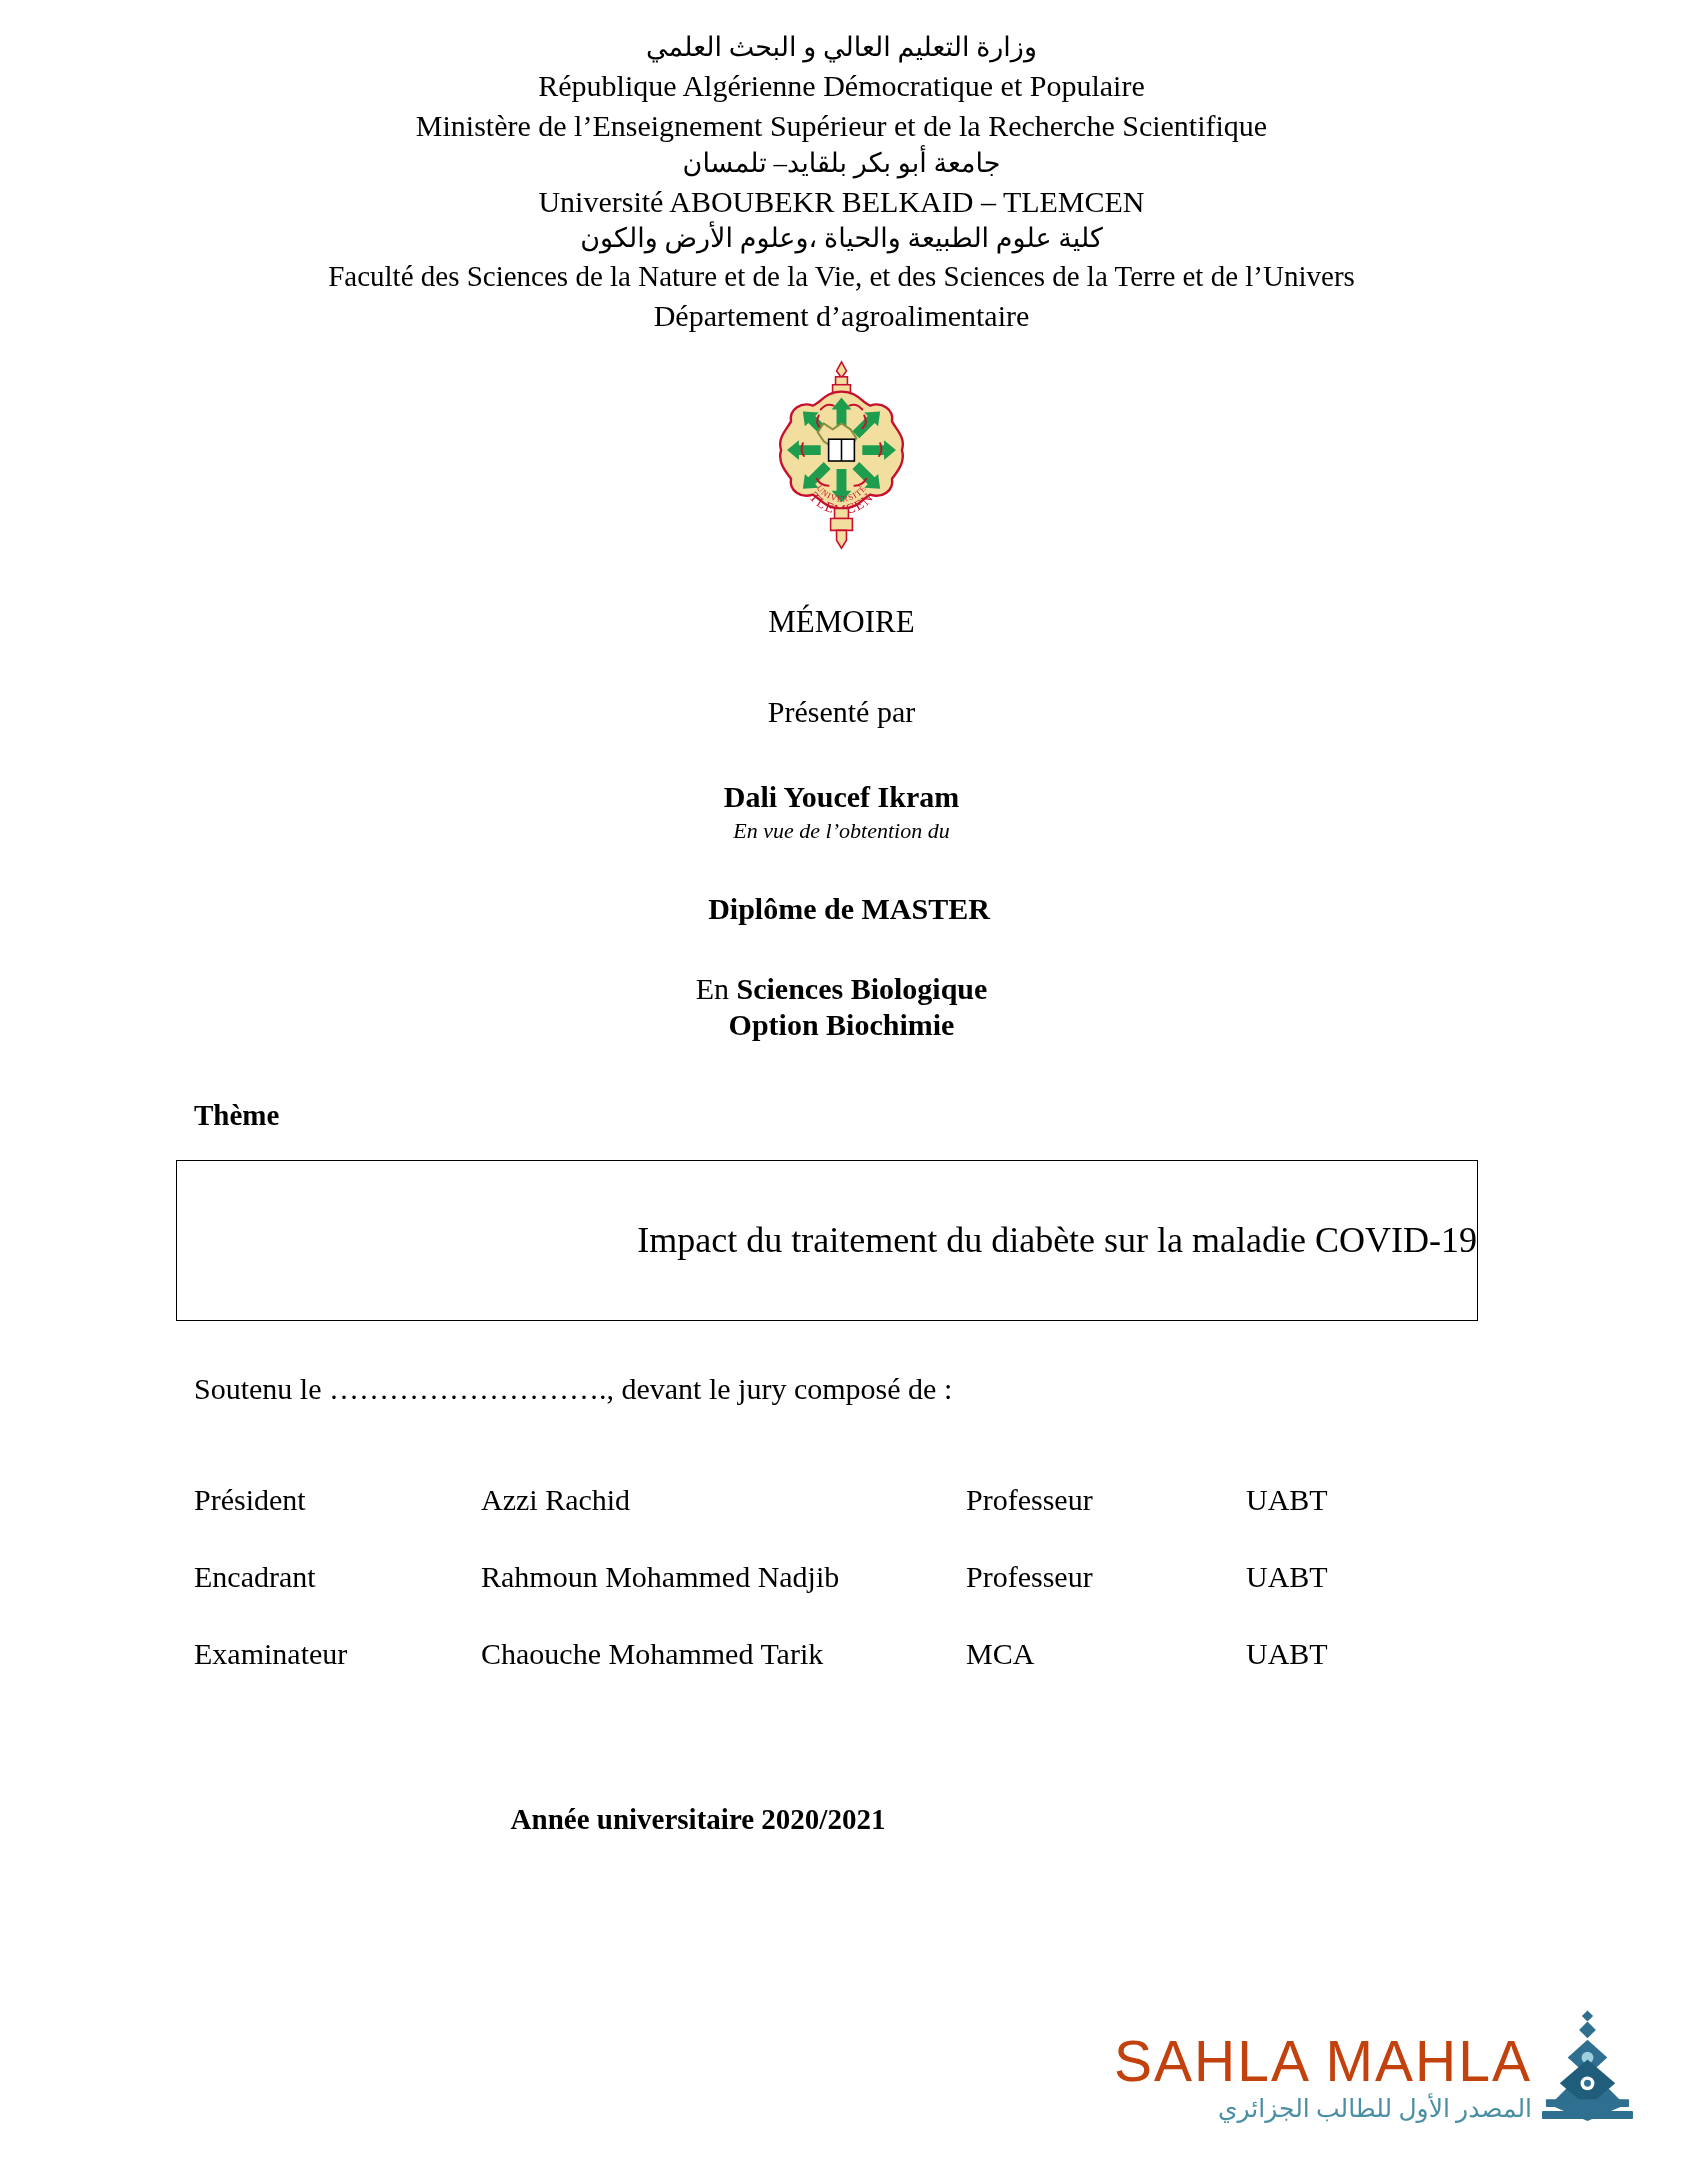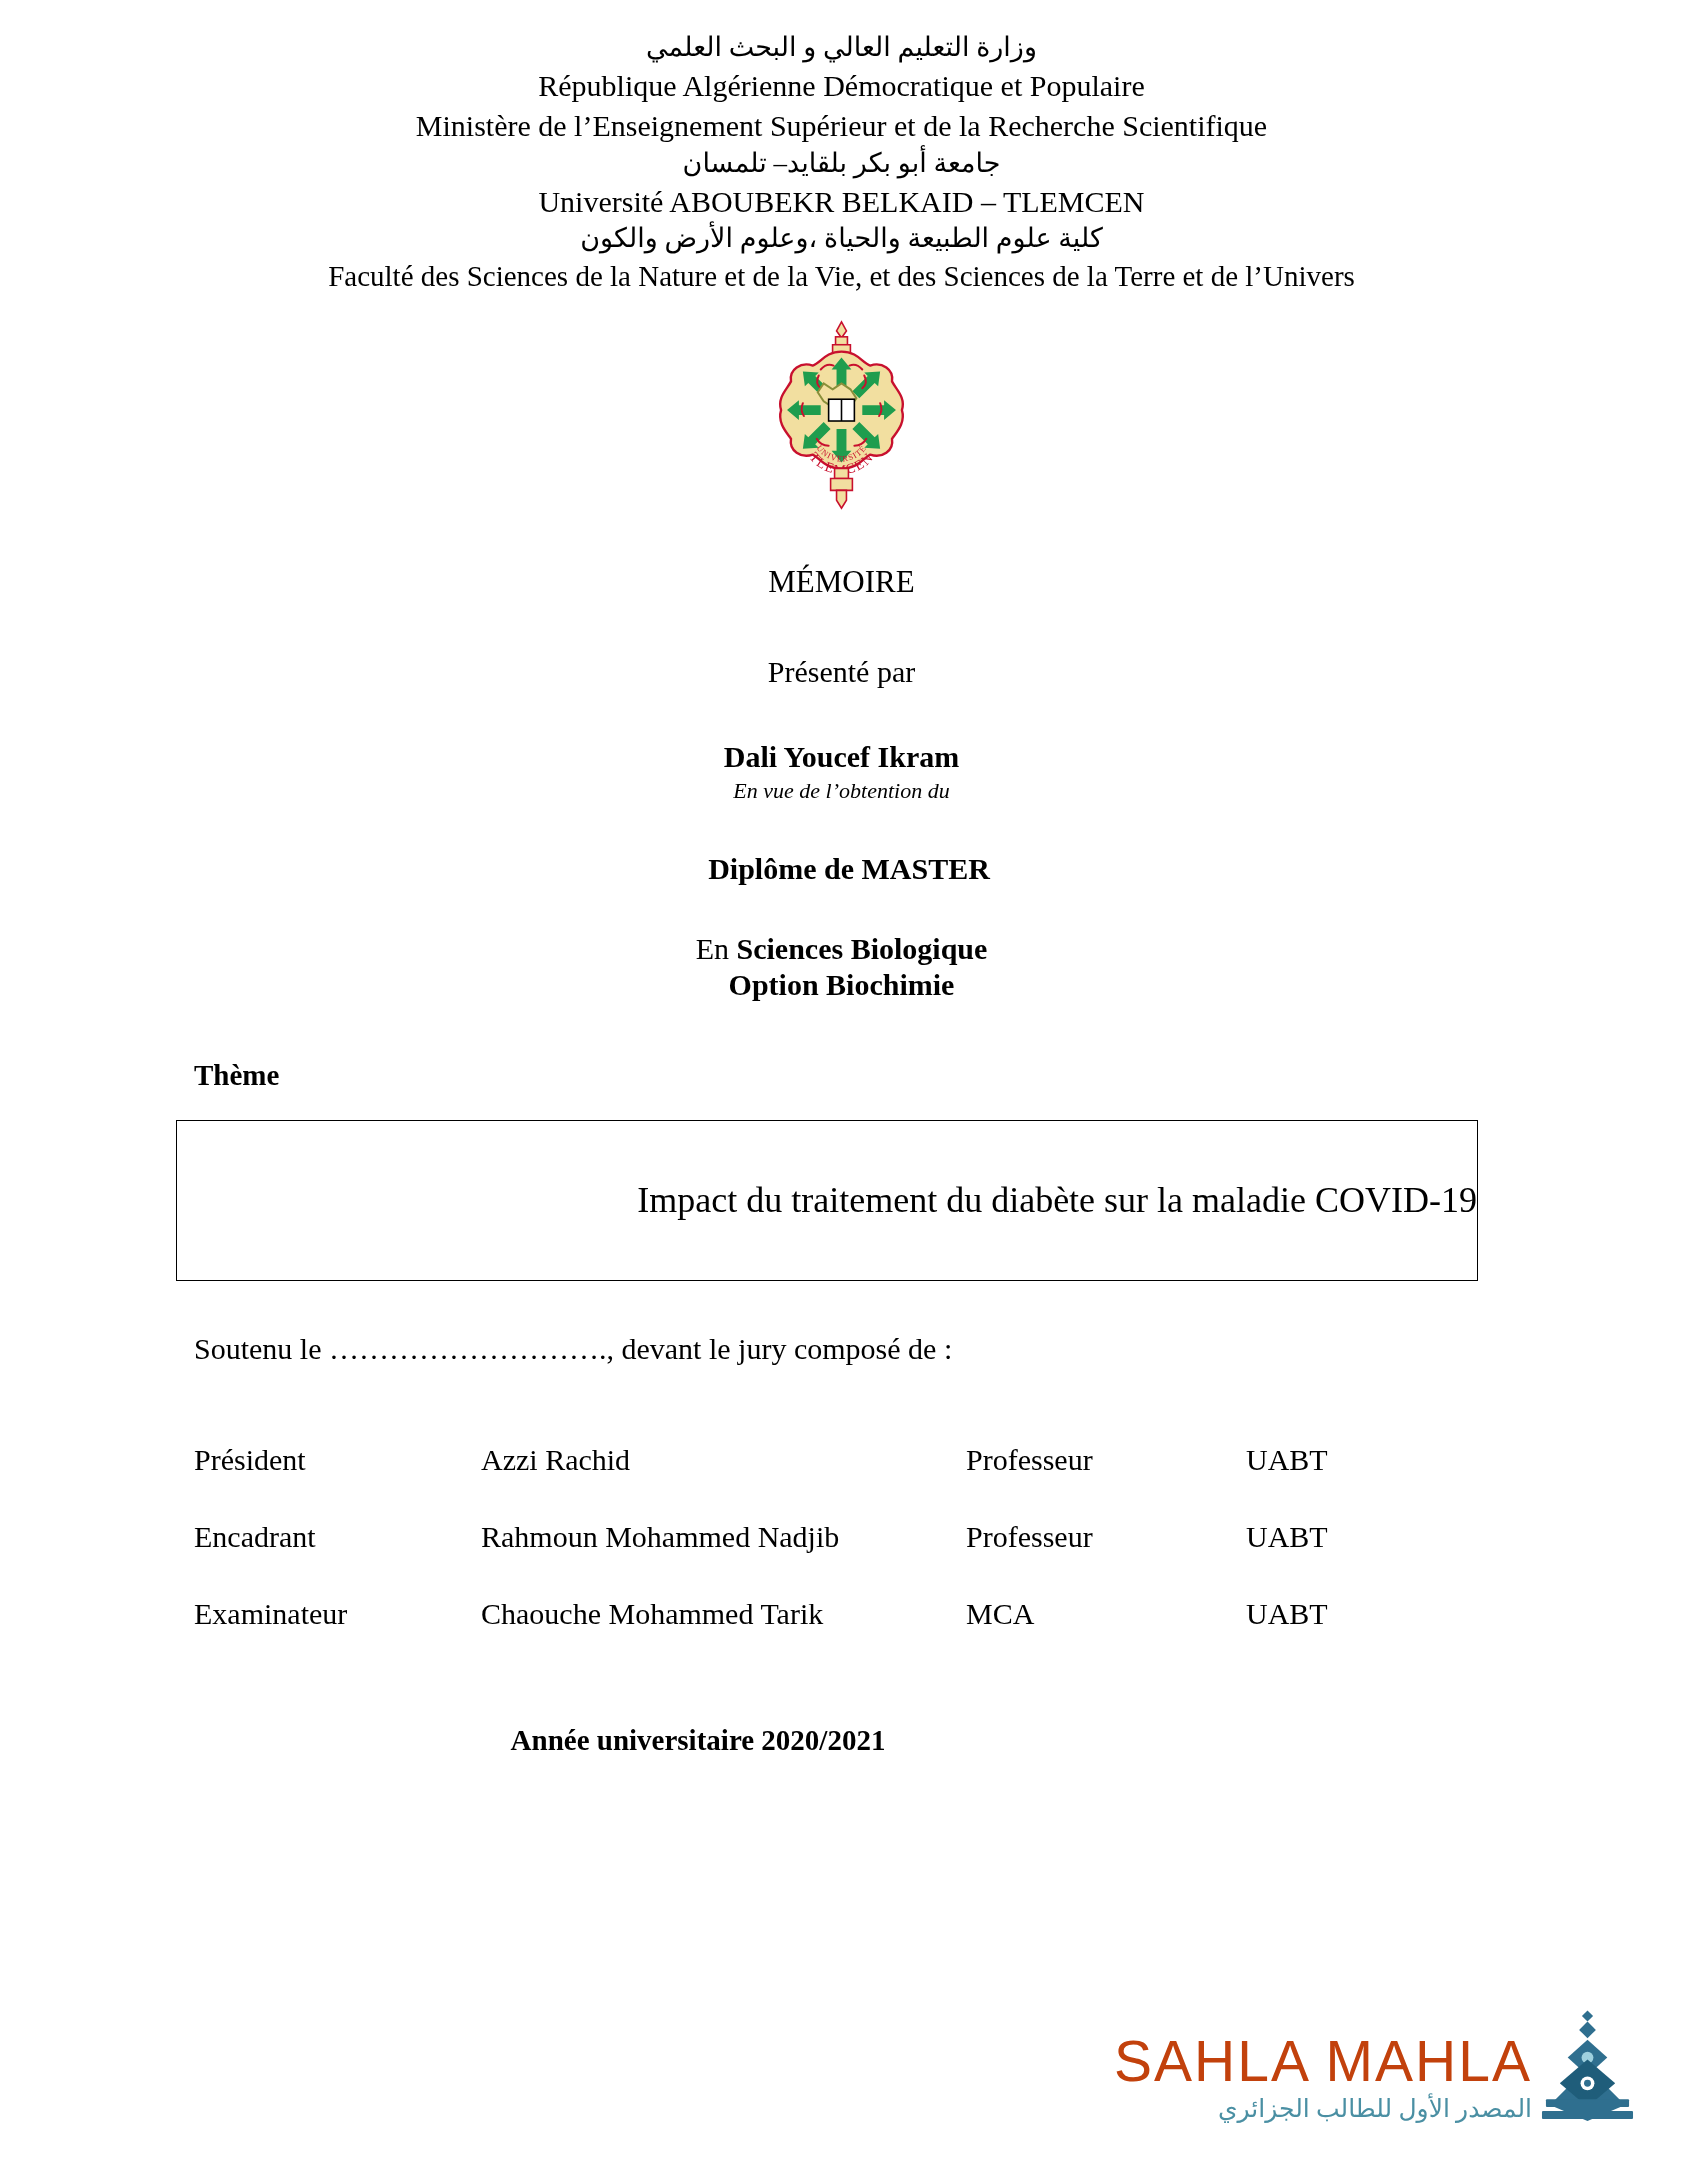--- a/index.html
+++ b/index.html
@@ -135,21 +135,21 @@
   .jury td.c-role  { width: 287px; }
   .jury td.c-name  { width: 485px; }
   .jury td.c-grade { width: 280px; }
   .jury td.c-inst  { width: 136px; }
 
   
   .year {
     text-align: center;
     font-size: 29px;
     font-weight: bold;
-    margin-top: 50px;
+    margin-top: 89px;
     padding-right: 287px;
   }
 
   
   .watermark {
     position: absolute;
     right: 48px;
     bottom: 57px;
     display: flex;
     align-items: flex-end;
@@ -180,20 +180,21 @@
 <div class="page">
 
   <div class="header">
     <div class="hline ar">وزارة التعليم العالي و البحث العلمي</div>
     <div class="hline">République Algérienne Démocratique et Populaire</div>
     <div class="hline">Ministère de l’Enseignement Supérieur et de la Recherche Scientifique</div>
     <div class="hline ar">جامعة أبو بكر بلقايد– تلمسان</div>
     <div class="hline">Université ABOUBEKR BELKAID – TLEMCEN</div>
     <div class="hline ar">كلية علوم الطبيعة والحياة ،وعلوم الأرض والكون</div>
     <div class="hline fr-fac">Faculté des Sciences de la Nature et de la Vie, et des Sciences de la Terre et de l’Univers</div>
+    <div class="hline">Département d’agroalimentaire</div>
   </div>
 
   <div class="logo-wrap">
     <div class="logo">
       <svg viewBox="0 0 150 210" width="149" height="208" xmlns="http://www.w3.org/2000/svg">
 
         <g stroke="#c8102e" stroke-width="1.6" fill="#f2dfa0">
           <path d="M75 4 l5 9 -5 7 -5 -7 z"></path>
           <rect x="69" y="19" width="12" height="8"></rect>
           <path d="M66 27 h18 v10 h-18 z"></path>

